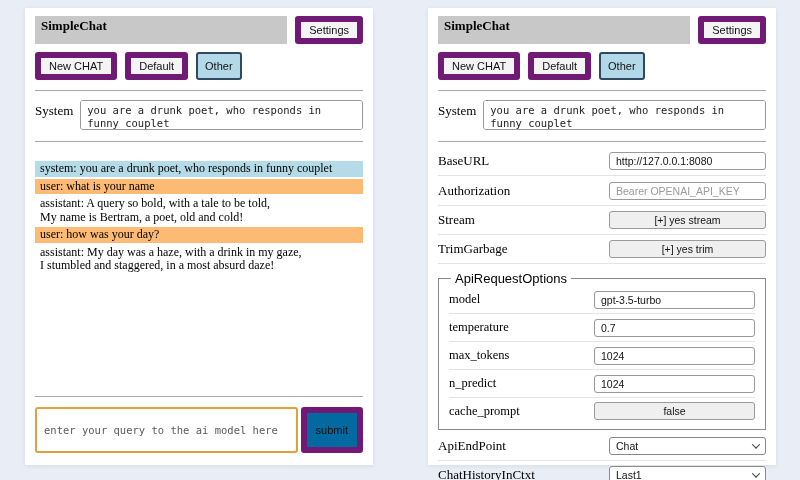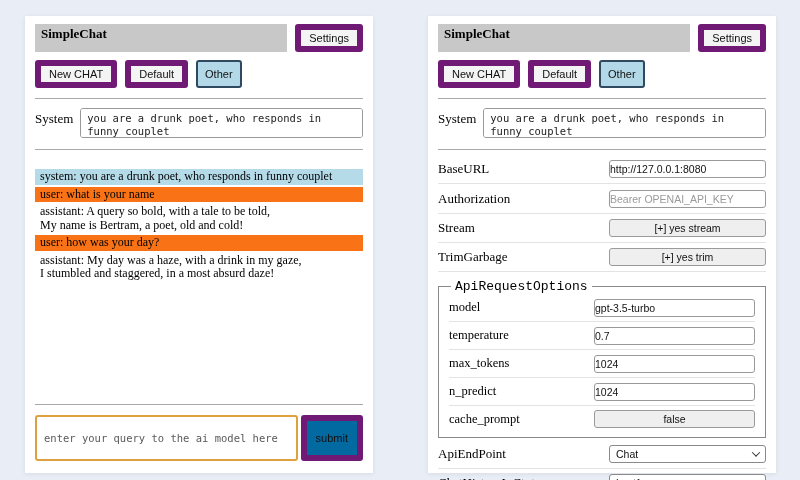--- a/index.html
+++ b/index.html
@@ -1,19 +1,19 @@
 <!DOCTYPE html>
 <html><head>
 <meta charset="utf-8">
 <style>
   * { margin:0; padding:0; box-sizing:border-box; }
   html,body { width:800px; height:480px; }
   body { font-family:"Liberation Sans",sans-serif; }
   .page { position:relative; width:800px; height:480px; background:#e9edf5; overflow:hidden; }
-  .panel { position:absolute; top:16px; width:348px; height:457px; background:#ffffff;
+  .panel { position:absolute; top:8px; width:348px; height:457px; background:#ffffff;
            box-shadow:0 1px 4px rgba(60,70,110,0.10); display:flex; flex-direction:column;
            padding:6px 10px 12px 10px; }
   .panel.left { left:25px; }
   .panel.right { left:428px; }
 
   
   .titlebar { display:flex; gap:8px; align-items:stretch; margin:2px 0 7px 0; }
   .title { flex:1; background:#c8c8c8; font-family:"Liberation Serif",serif; font-weight:bold;
            font-size:13px; padding:2px 6px; color:#000; }
   button { font-family:"Liberation Sans",sans-serif; font-size:11px; color:#111;
@@ -27,50 +27,50 @@
   .system-row { display:flex; gap:7px; margin:7px 0 9px 0; }
   .system-row label { font-family:"Liberation Serif",serif; font-size:13px; padding-top:3px; }
   .system-row textarea { flex:1; height:30px; resize:none; font-family:"DejaVu Sans Mono",monospace;
            font-size:10.5px; line-height:13px; border:1px solid #999; border-radius:3px; padding:3px 6px; color:#222; }
 
   
   .chat-log { flex:1; overflow:hidden; margin-top:17px; }
   .msg { font-family:"Liberation Serif",serif; font-size:12px; line-height:13.5px;
          padding:1px 5px; margin-bottom:2px; white-space:pre-line; color:#000; }
   .msg.system { background:#b5dbe9; }
-  .msg.user { background:#f97316; }
+  .msg.user { background:#fdba74; }
   .msg.assistant { background:transparent; }
 
   
   .bottom { margin-top:auto; }
   .query-row { display:flex; gap:3px; align-items:stretch; padding:8px 0 0 0; }
   input.query { flex:1; font-family:"DejaVu Sans Mono",monospace; font-size:10.5px;
                 border:1px solid #999; border-radius:3px; padding:4px 7px; color:#222; }
   input.query::placeholder { color:#5a5a5a; }
   .panel.left input.query { border:2px solid #dfa13f; }
   button.submit { padding:11px 9px; background:#0369a1; }
 
   
   .settings { margin-top:2px; }
   .srow { display:flex; justify-content:space-between; align-items:center;
           border-bottom:1px solid #e3e3e3; padding:5px 0; }
   .srow > label { font-family:"Liberation Serif",serif; font-size:13px; color:#000; }
   .ctrl { width:157px; flex:none; }
   input.set { width:100%; font-family:"Liberation Sans",sans-serif; font-size:10.5px;
-              border:1px solid #999; border-radius:3px; padding:2px 0; color:#111; }
+              border:1px solid #999; border-radius:3px; padding:2px 6px; color:#111; }
   input.set::placeholder { color:#9a9a9a; }
   button.wide { width:157px; background:#efefef; border:1px solid #9a9a9a; font-size:10.5px; padding:2px 0; }
   .selectbox { width:157px; background:#fff; border:1px solid #8a8a8a; border-radius:3px;
                font-size:10.5px; padding:2px 6px; display:flex; justify-content:space-between;
                align-items:center; cursor:pointer; color:#111; }
   .chev { width:6px; height:6px; border-right:1.4px solid #333; border-bottom:1.4px solid #333;
           transform:rotate(45deg) translate(-1px,-1px); flex:none; }
 
   fieldset.aro { border:1.5px solid #8a8a8a; margin:7px 0 2px 0; padding:0 10px 5px 10px; }
-  fieldset.aro legend { font-family:Liberation Mono, monospace; font-size:13px; padding:0 4px; margin-left:2px; }
+  fieldset.aro legend { font-family:Liberation Sans, sans-serif; font-size:13px; padding:0 4px; margin-left:2px; }
   fieldset.aro .srow { padding:4px 0; }
   fieldset.aro .srow > label { font-size:12.5px; }
   fieldset.aro .ctrl, fieldset.aro button.wide { width:161px; }
   fieldset.aro .srow:last-child { border-bottom:none; }
 </style>
 </head>
 <body>
 
 <div class="page">
 

